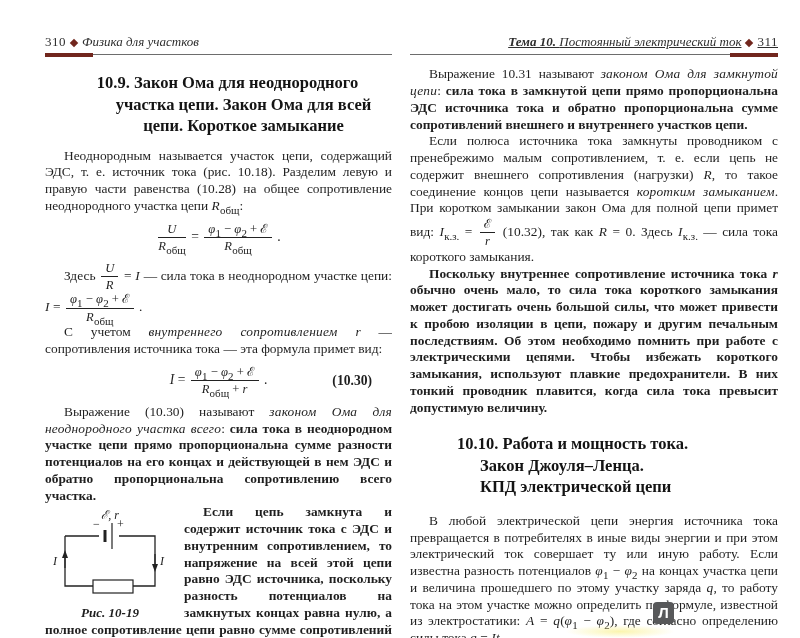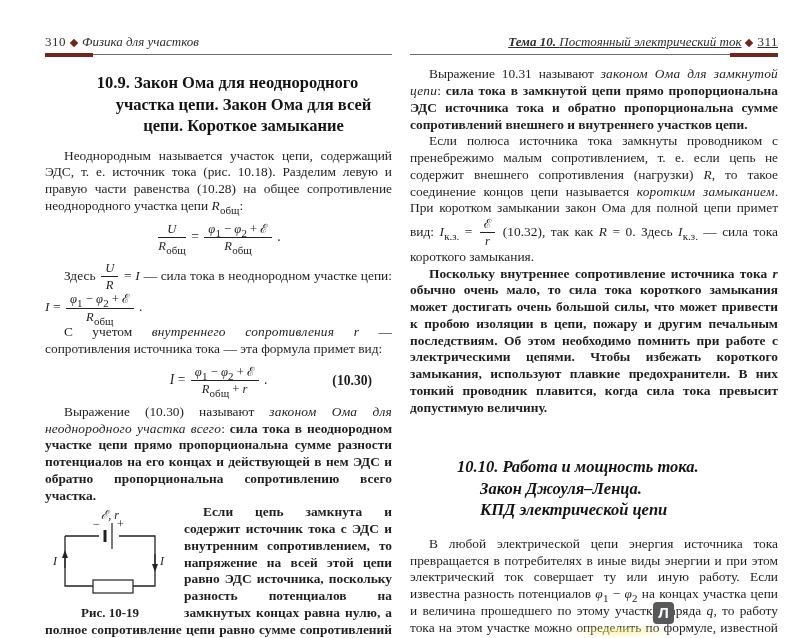--- a/index.html
+++ b/index.html
@@ -23,39 +23,39 @@
     transform:rotate(45deg);margin:0 5px 1px 5px;vertical-align:middle;}
   .head-rule{position:relative;height:5px;margin-top:3px;margin-bottom:8px;}
   .head-rule .thin{position:absolute;top:1px;left:0;right:0;height:1px;background:#6d6d6d;}
   .head-rule .thick{position:absolute;top:0;width:48px;height:4px;background:#71261d;}
   .head-rule .thick.at-left{left:0;}
   .head-rule .thick.at-right{right:0;}
 
   
   h1{font-size:16.5px;line-height:1.3;margin:14px 0 11px 0;color:#141414;font-weight:700;}
   .h-109{padding-left:50px;text-indent:-32px;text-align:center;}
-  .h-1010{padding-left:70px;text-indent:-23px;margin-top:40px;margin-bottom:15px;font-style:italic;}
+  .h-1010{padding-left:70px;text-indent:-23px;margin-top:17px;margin-bottom:15px;}
 
   p{margin:0;text-indent:19px;text-align:justify;}
   p.bold{font-weight:700;}
 
   
   .formula{position:relative;text-align:center;margin:7px 0 7px 0;font-size:13.6px;}
   .formula .eqnum{position:absolute;right:20px;top:50%;transform:translateY(-50%);font-weight:700;}
   .fr{display:inline-block;vertical-align:middle;text-align:center;
       line-height:1.15;font-size:12.6px;margin:0 2px;text-indent:0;}
   .fr .n{display:block;border-bottom:1px solid #222;padding:0 4px 1px 4px;}
   .fr .d{display:block;padding-top:1px;}
   sub{font-size:11px;line-height:0;}
   i{letter-spacing:.2px;}
 
   
   .fig{float:left;width:124px;margin:6px 12px 0 3px;text-align:center;}
   .fig svg{display:block;margin:0 auto;}
-  .fig .caption{font-weight:700;font-size:13px;margin-top:5px;text-indent:0;text-align:center;}
+  .fig .caption{font-weight:700;font-size:13px;margin-top:5px;text-indent:0;text-align:center;font-style:italic;}
   .clear{clear:both;}
 
   
   .watermark{position:absolute;left:653px;top:602px;width:21px;height:22px;
     background:#57585a;border-radius:4px;color:#fff;display:flex;
     align-items:center;justify-content:center;
     font-family:"Liberation Sans", sans-serif;font-weight:700;font-size:15px;}
   .smudge{position:absolute;left:565px;top:625px;width:110px;height:13px;
     background:radial-gradient(ellipse at center, rgba(248,238,120,.6) 0%, rgba(255,255,255,0) 70%);}
 </style>
@@ -74,21 +74,21 @@
     </div>
 
     <h1 class="h-109">10.9. Закон Ома для неоднородного<br>участка цепи. Закон Ома для всей<br>цепи. Короткое замыкание</h1>
 
     <p>Неоднородным называется участок цепи, содержащий ЭДС, т.&nbsp;е. источник тока (рис. 10.18). Разделим левую и правую части равенства (10.28) на общее сопротивление неоднородного участка цепи <i>R</i><sub>общ</sub>:</p>
 
     <div class="formula"><span class="fr"><span class="n"><i>U</i></span><span class="d"><i>R</i><sub>общ</sub></span></span> = <span class="fr"><span class="n"><i>φ</i><sub>1</sub> − <i>φ</i><sub>2</sub> + ℰ</span><span class="d"><i>R</i><sub>общ</sub></span></span> .</div>
 
     <p>Здесь <span class="fr"><span class="n"><i>U</i></span><span class="d"><i>R</i></span></span> = <i>I</i> — сила тока в неоднородном участке цепи: <i>I</i> = <span class="fr"><span class="n"><i>φ</i><sub>1</sub> − <i>φ</i><sub>2</sub> + ℰ</span><span class="d"><i>R</i><sub>общ</sub></span></span> .</p>
 
-    <p>С учетом <i>внутреннего сопротивления r</i> — сопротивления источника тока — эта формула примет вид:</p>
+    <p>С учетом <i>внутреннего сопротивлением r</i> — сопротивления источника тока — эта формула примет вид:</p>
 
     <div class="formula">
       <span><i>I</i> = <span class="fr"><span class="n"><i>φ</i><sub>1</sub> − <i>φ</i><sub>2</sub> + ℰ</span><span class="d"><i>R</i><sub>общ</sub> + <i>r</i></span></span> .</span>
       <span class="eqnum">(10.30)</span>
     </div>
 
     <p>Выражение (10.30) называют <i>законом Ома для неоднородного участка всего</i>: <b>сила тока в неоднородном участке цепи прямо пропорциональна сумме разности потенциалов на его концах и действующей в нем ЭДС и обратно пропорциональна сопротивлению всего участка.</b></p>
 
     <div class="fig">
       <svg width="118" height="90" viewBox="0 0 118 90">

